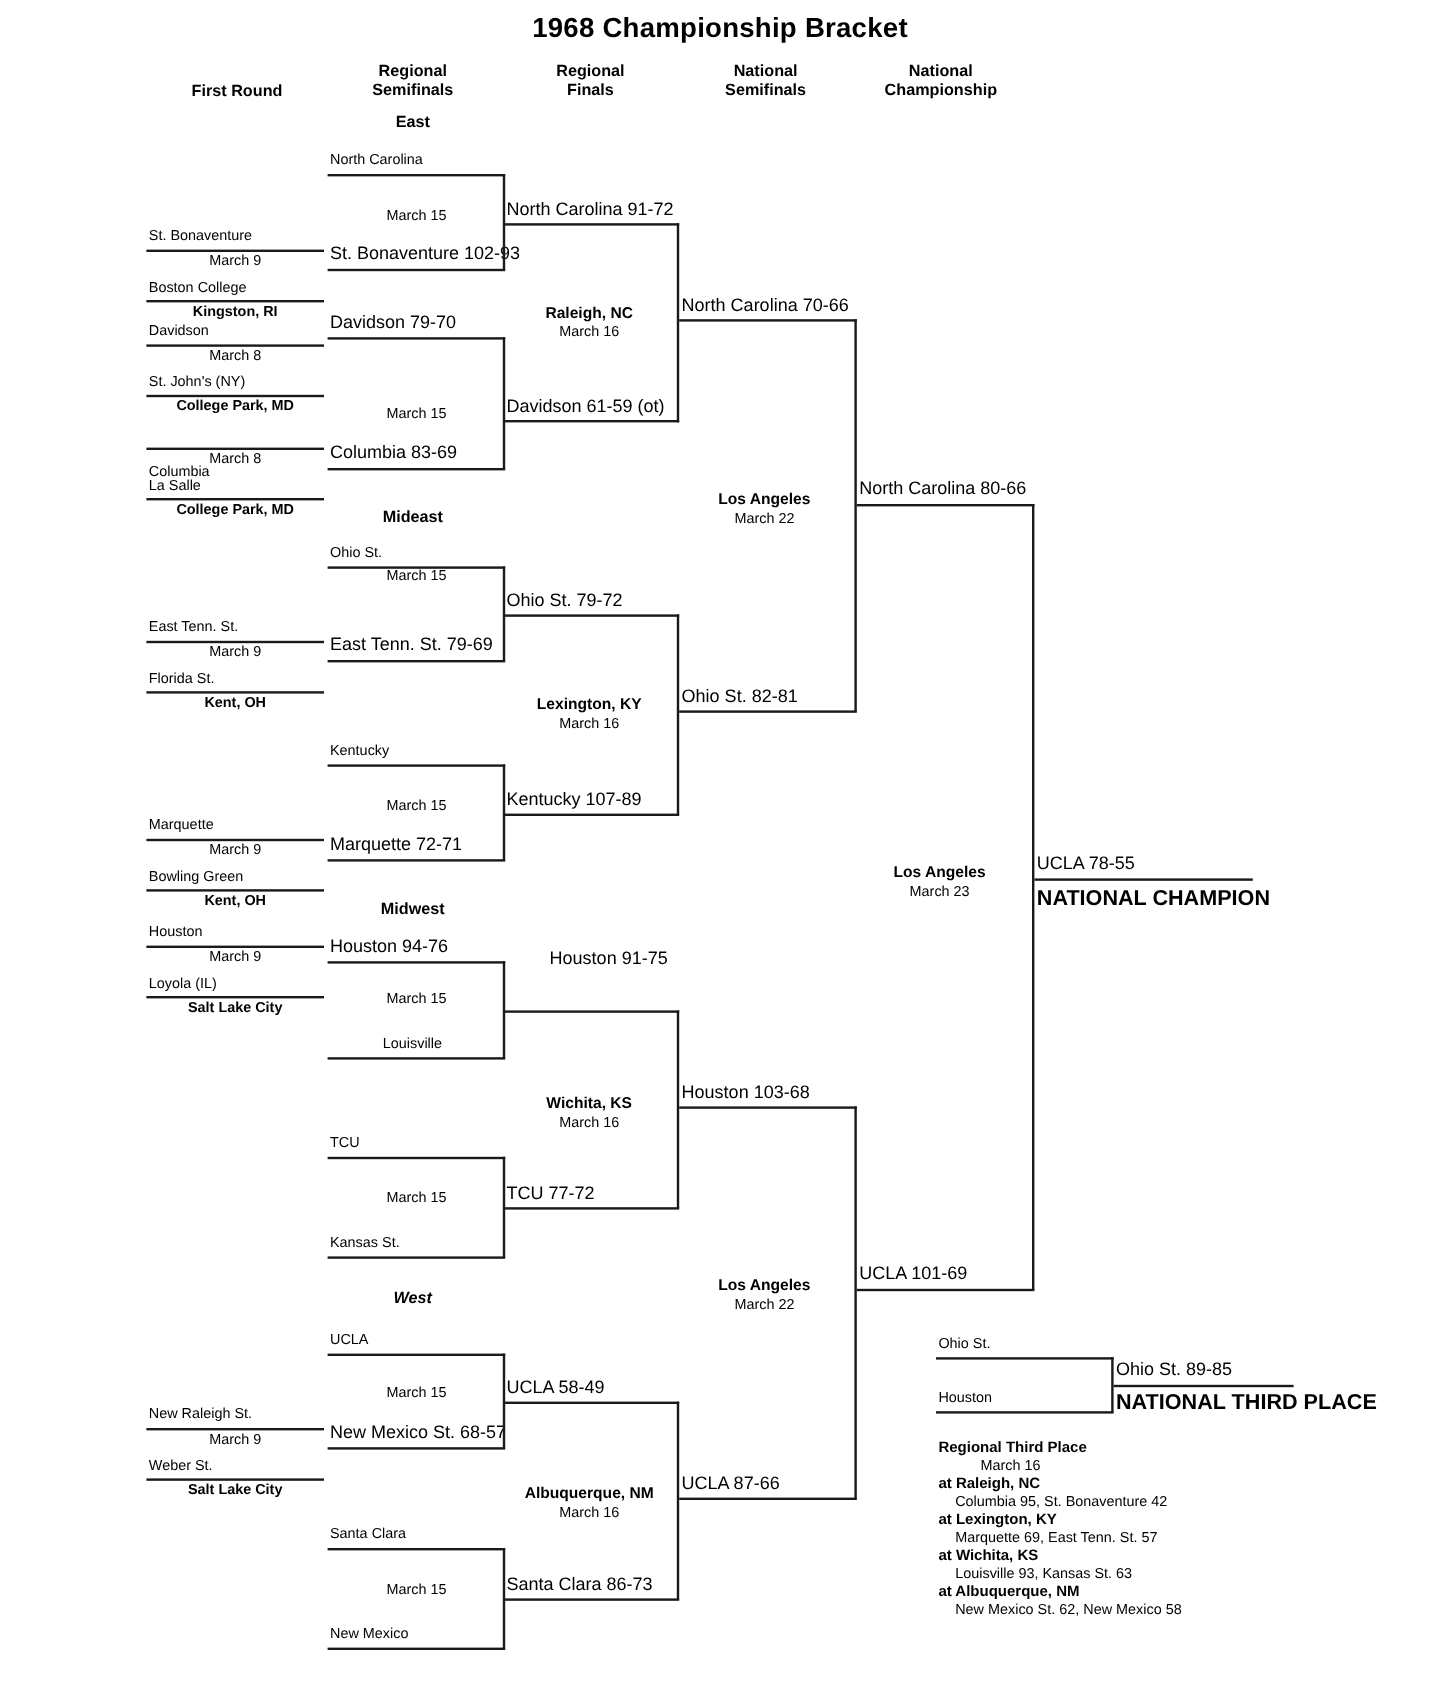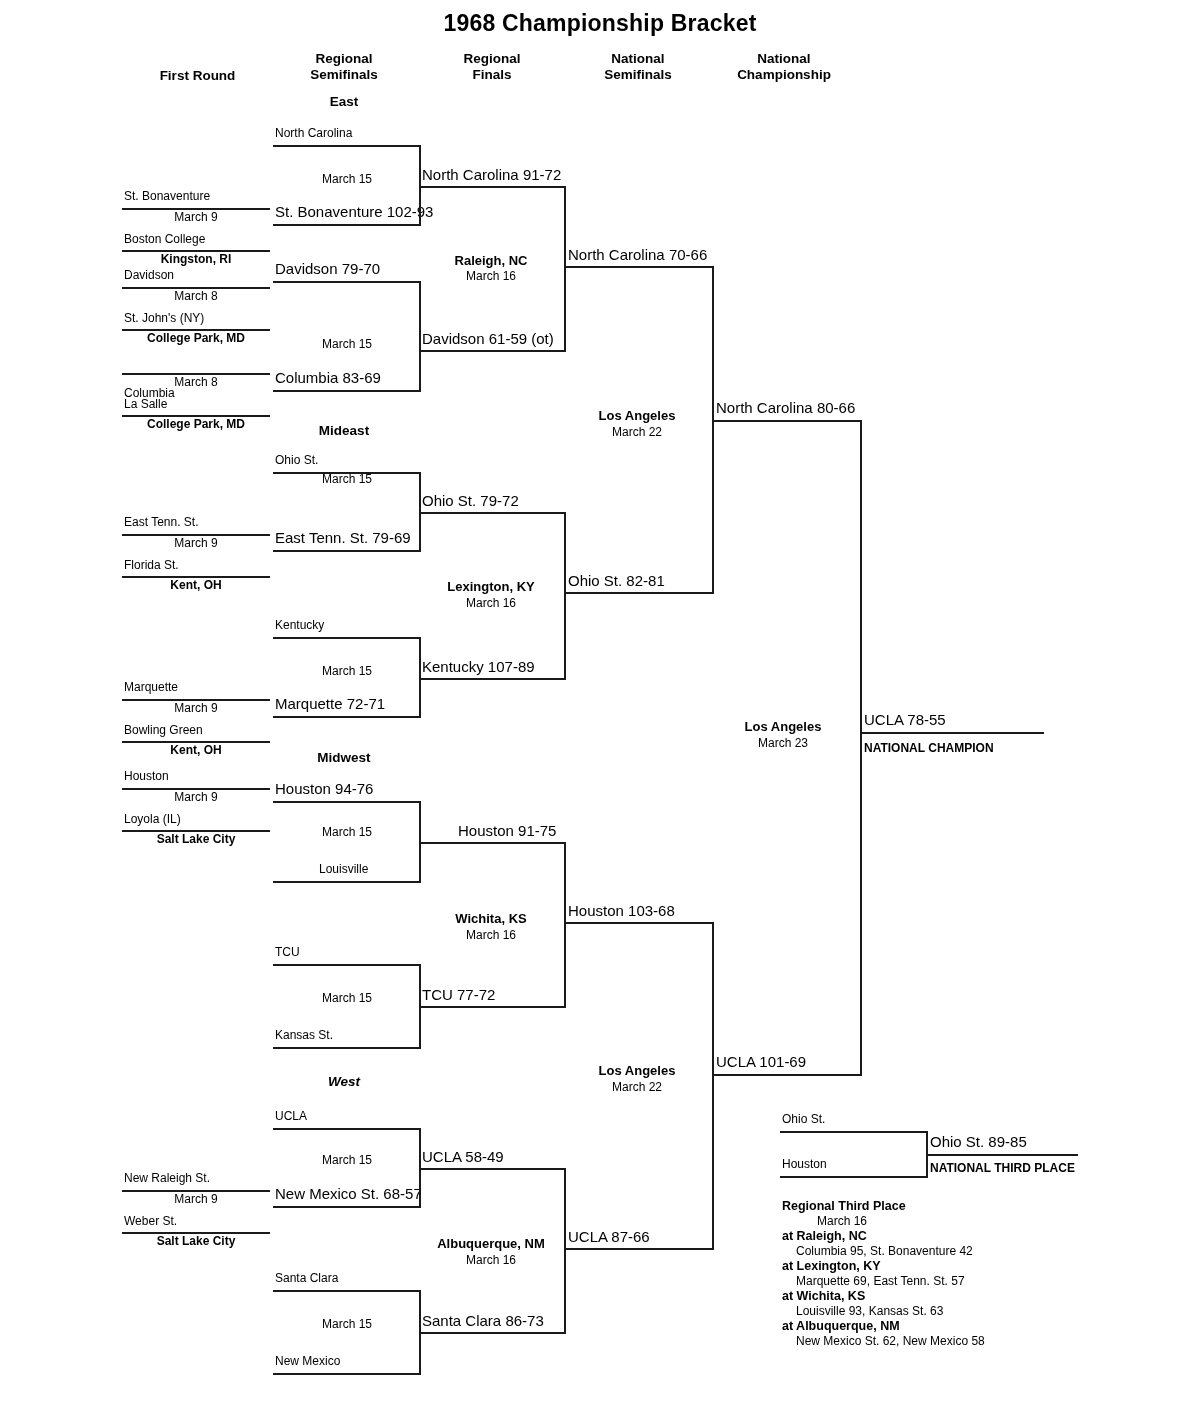--- a/index.html
+++ b/index.html
@@ -31,21 +31,21 @@
   .site{
     font-size:12px;font-weight:bold;line-height:14px;white-space:nowrap;text-align:center;
   }
   .date{
     font-size:12px;line-height:14px;white-space:nowrap;text-align:center;
   }
   .sitebig{
     font-size:13px;font-weight:bold;line-height:15px;white-space:nowrap;text-align:center;
   }
   .champ{
-    font-size:12px;font-weight:bold;line-height:15px;white-space:nowrap;
+    font-size:18px;font-weight:bold;line-height:15px;white-space:nowrap;
   }
   .hline{background:#1a1a1a;height:1.6px;}
   .vline{background:#1a1a1a;width:1.6px;}
   .tp-label{font-size:12.5px;font-weight:bold;line-height:15px;white-space:nowrap;}
   .tp-sub{font-size:12px;line-height:15px;white-space:nowrap;}
   .tp-date{font-size:12px;line-height:15px;white-space:nowrap;text-align:center;}
 </style>
 </head>
 <body>
 
@@ -184,21 +184,21 @@
 <div class="abs site" style="left:122px;top:832px;width:148px;">Salt Lake City</div>
 
 <div class="abs score" style="left:275px;top:782px;">Houston 94-76</div>
 <div class="abs hline" style="left:273px;top:801px;width:148px;"></div>
 <div class="abs date" style="left:273px;top:825px;width:148px;">March 15</div>
 
 <div class="abs team" style="left:275px;top:862px;margin-left:44px;">Louisville</div>
 <div class="abs hline" style="left:273px;top:881px;width:148px;"></div>
 <div class="abs vline" style="left:419px;top:801px;height:81px;"></div>
 
-<div class="abs score" style="left:422px;top:824px;padding-left:36px;">Houston 91-75</div>
+<div class="abs score" style="left:422px;top:792px;padding-left:36px;">Houston 91-75</div>
 <div class="abs hline" style="left:420px;top:842px;width:146px;"></div>
 
 <div class="abs team" style="left:275px;top:945px;">TCU</div>
 <div class="abs hline" style="left:273px;top:964px;width:148px;"></div>
 <div class="abs date" style="left:273px;top:991px;width:148px;">March 15</div>
 <div class="abs team" style="left:275px;top:1028px;">Kansas St.</div>
 <div class="abs hline" style="left:273px;top:1047px;width:148px;"></div>
 <div class="abs vline" style="left:419px;top:964px;height:84px;"></div>
 
 <div class="abs score" style="left:422px;top:988px;">TCU 77-72</div>

